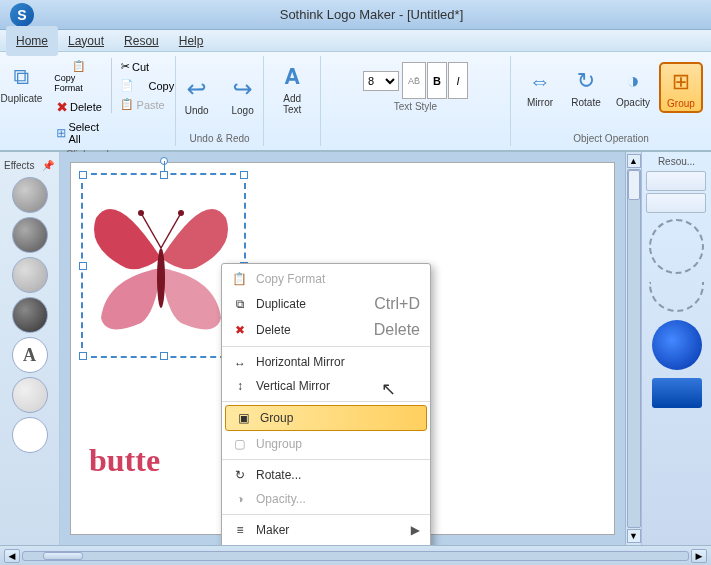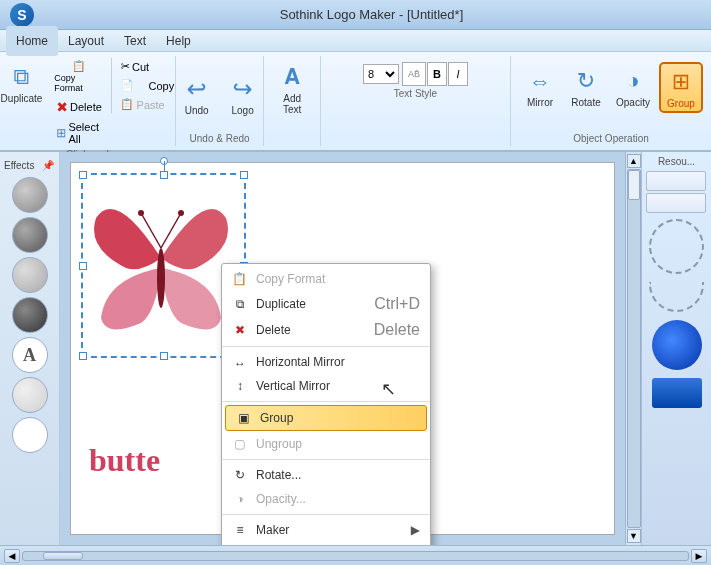--- a/index.html
+++ b/index.html
@@ -34,20 +34,21 @@
       align-items: center;
       padding: 0 6px;
       border-bottom: 1px solid #b0ccdd;
     }
     .menubar-item {
       padding: 8px 10px;
       cursor: pointer;
       border-radius: 3px;
       font-size: 12px;
       color: #333;
+      text-decoration: underline;
     }
     .menubar-item:hover, .menubar-item.active {
       background: #c8ddf0;
     }
 
     
     .ribbon {
       background: linear-gradient(to bottom, #f0f7ff, #ddeeff);
       height: 100px;
       border-bottom: 2px solid #a0bbcc;
@@ -111,21 +112,21 @@
     }
     .font-select {
       width: 130px; height: 20px; font-size: 11px;
       background: white; border: 1px solid #aaa;
     }
     .font-size-select {
       width: 36px; height: 20px; font-size: 11px;
       background: white; border: 1px solid #aaa;
     }
     .small-btn {
-      width: 20px; height: 24px; font-size: 11px;
+      width: 20px; height: 37px; font-size: 11px;
       border: 1px solid #aaa; background: white; cursor: pointer;
       display: flex; align-items: center; justify-content: center;
     }
 
     
     .main-area {
       display: flex;
       height: calc(565px - 30px - 22px - 100px - 20px);
     }
 
@@ -341,21 +342,21 @@
 <div class="titlebar">
   <div class="titlebar-logo">
     <span>S</span>
   </div>
   <span class="titlebar-title">Sothink Logo Maker - [Untitled*]</span>
 </div>
 
 <div class="menubar">
   <div class="menubar-item active">Home</div>
   <div class="menubar-item">Layout</div>
-  <div class="menubar-item">Text</div>
+  <div class="menubar-item">Resou</div>
   <div class="menubar-item">Help</div>
 </div>
 
 <div class="ribbon">
 
   <div class="ribbon-group">
     <div class="ribbon-group-buttons" style="flex-direction:row; align-items:flex-start; gap:4px;">
       <div class="ribbon-btn" style="flex-direction:column; align-items:center;">
         <div class="icon-large" style="color:#4488cc;">⧉</div>
         <span class="btn-label">Duplicate</span>

